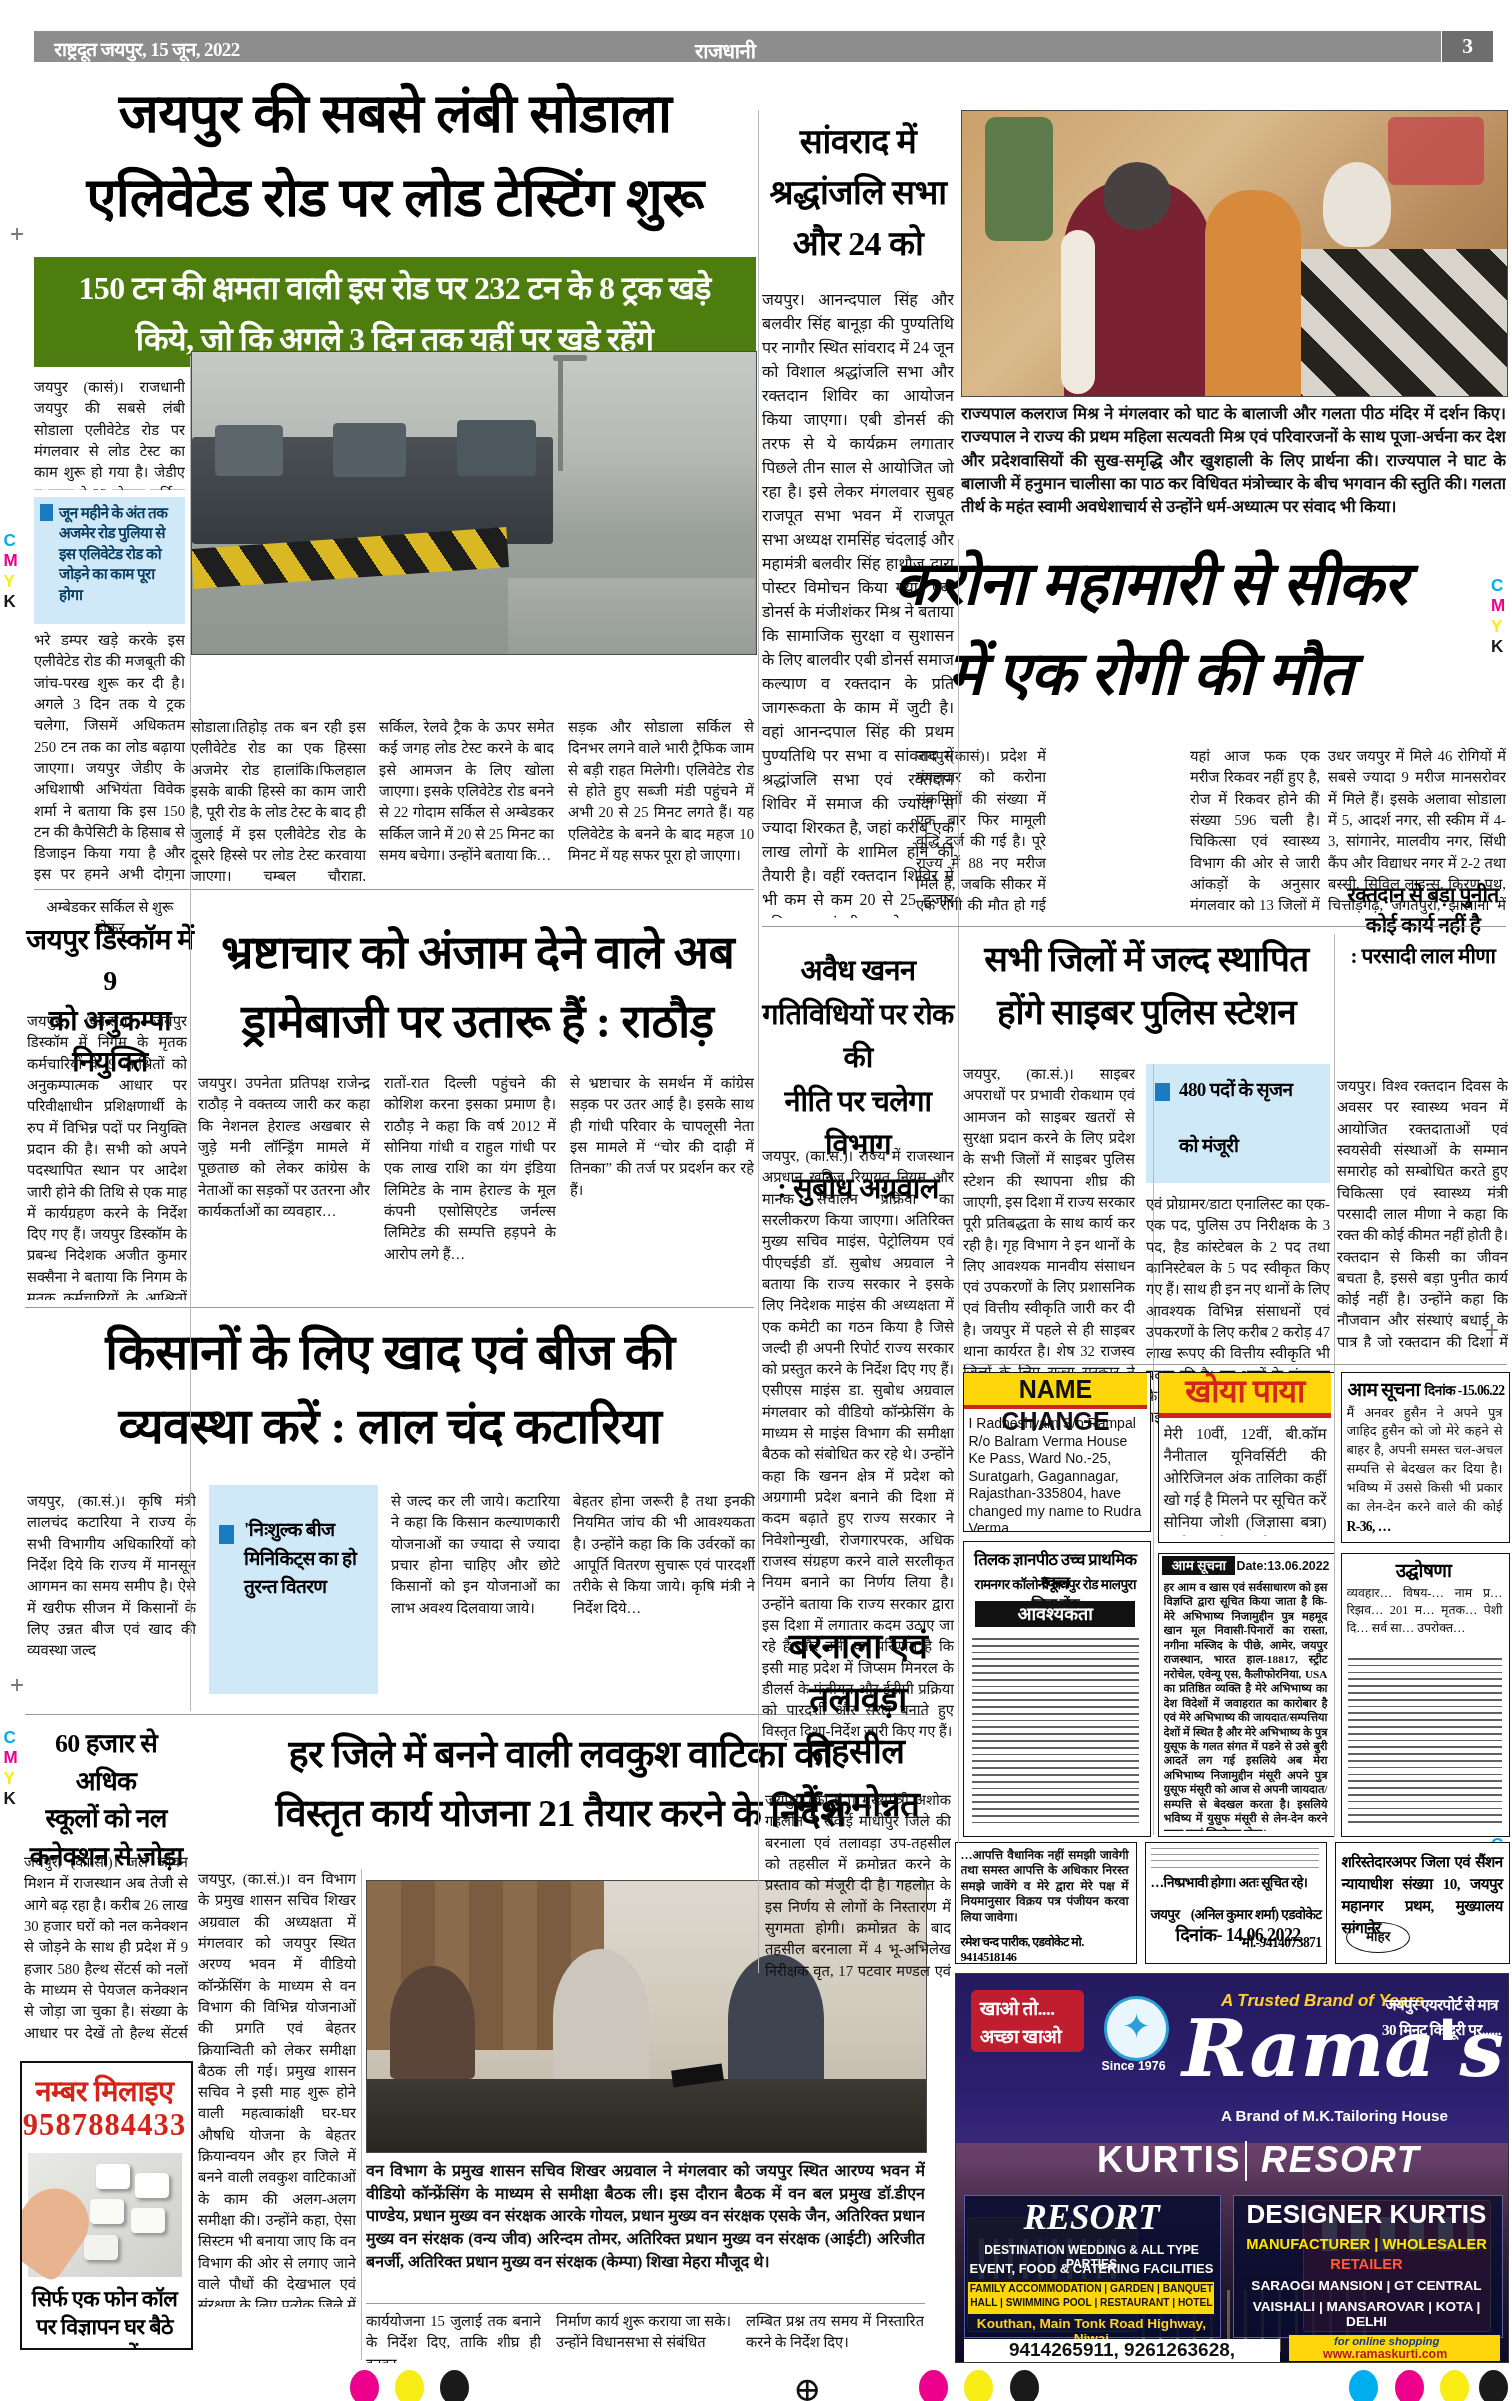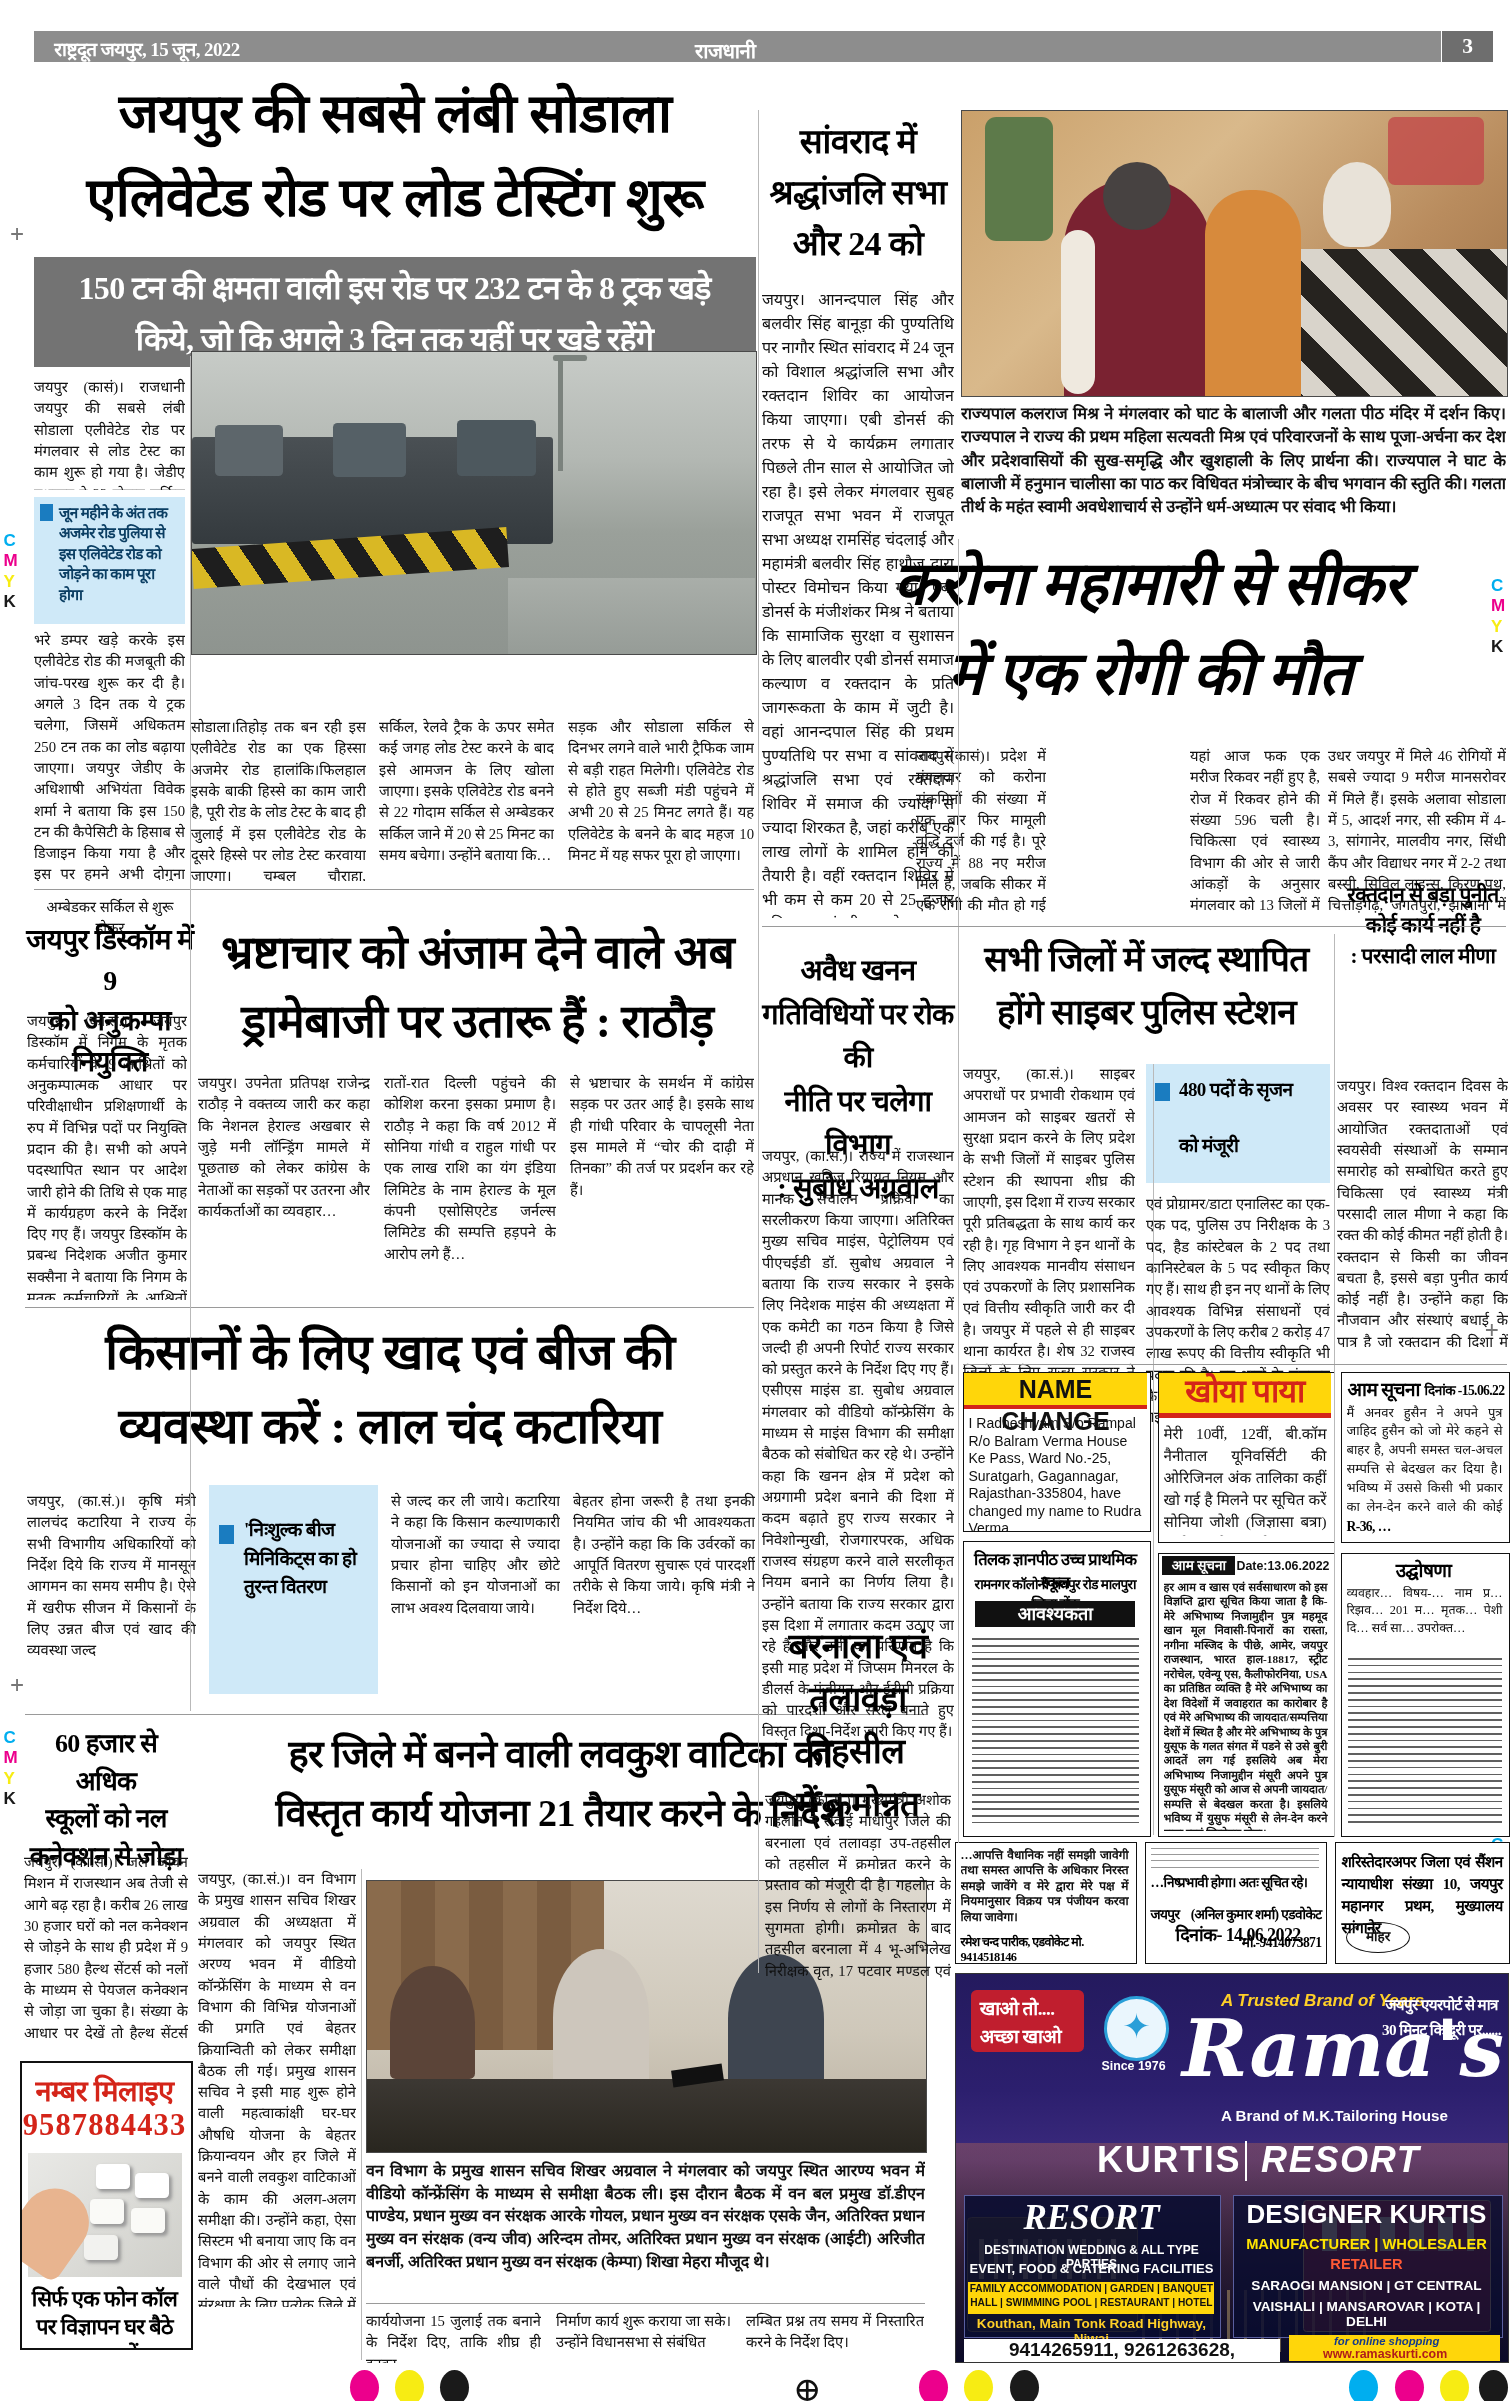--- a/index.html
+++ b/index.html
@@ -16,21 +16,21 @@
   .hr{position:absolute;height:1.1px;background:#9a9a9a;}
   .photoframe{border:1.1px solid #4a4a4a;overflow:hidden;}
   .faux{background:repeating-linear-gradient(to bottom,#2b2b2b 0 1.7px,transparent 1.7px 6.8px);opacity:.75;}
   .fauxlight{background:repeating-linear-gradient(to bottom,#555 0 1.1px,transparent 1.1px 6.2px);opacity:.6;}
   .adbox{border:1.7px solid #111;background:#fff;overflow:hidden;}
   .regdot{position:absolute;width:29px;height:35px;border-radius:50%;}
   .cmyk{position:absolute;font-family:"Liberation Sans",sans-serif;font-weight:bold;font-size:17px;line-height:1.2;}
   .cmyk span{display:block;}
   .c-c{color:#00aeef}.c-m{color:#ec008c}.c-y{color:#f7ec13}.c-k{color:#1a1a1a}
   .headbar{background:#8d8d8d;color:#fff;}
-  .bluebox{background:#737373;}
+  .bluebox{background:#4d7c0f;}
   .liteblue{background:#cfe9f8;}
   .yellowbar{background:#ffd60a;}
   .sansb{font-family:Liberation Sans, sans-serif;font-weight:bold;}
   .crop{position:absolute;color:#777;font-size:22.6px;font-family:"DejaVu Sans Mono",monospace;}
 </style>
 </head>
 <body>
 
 <div id="paper">
 

